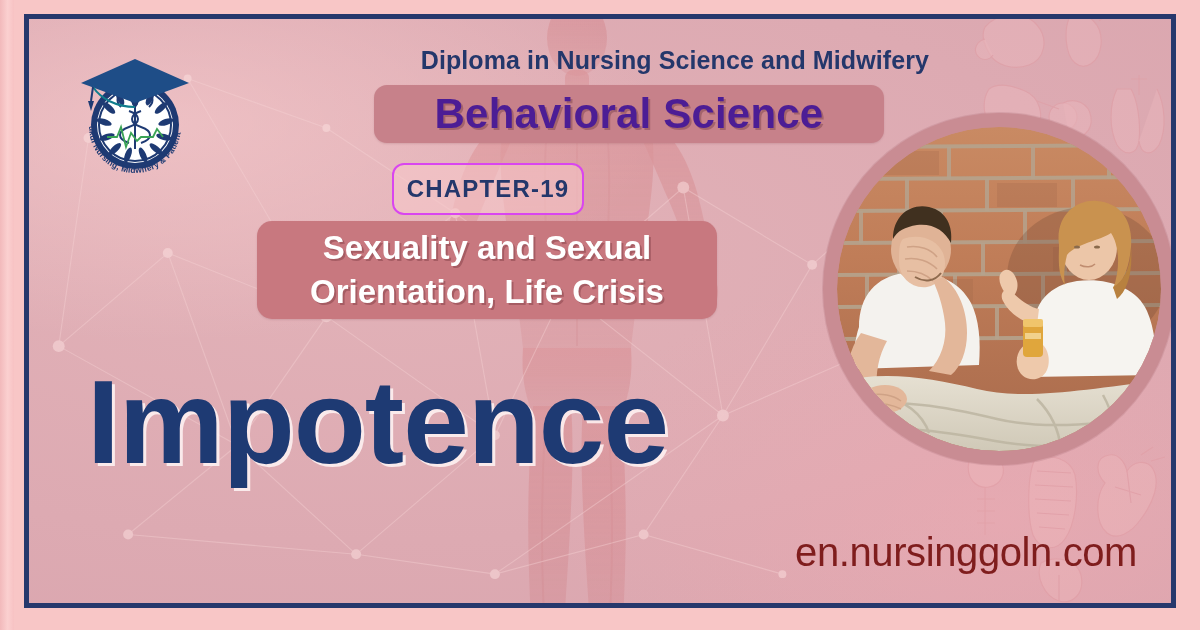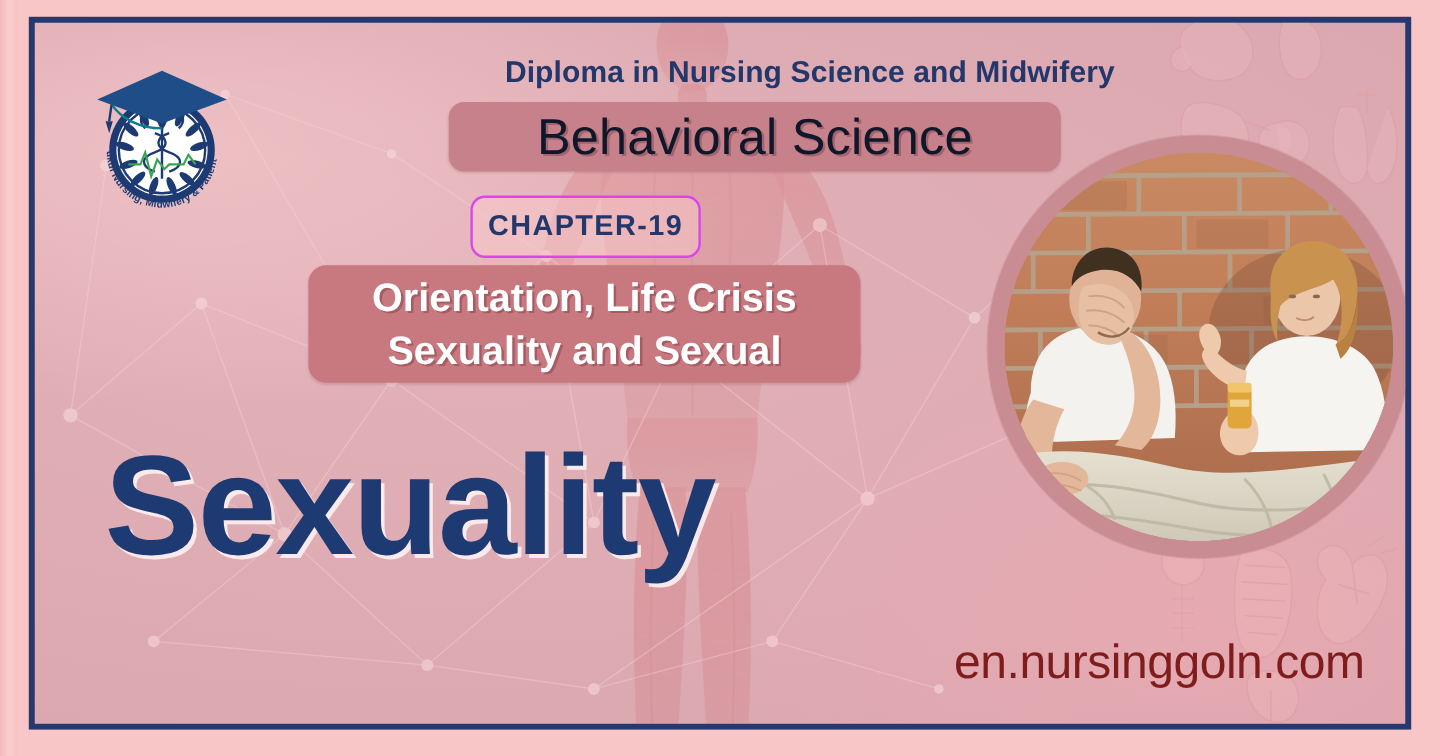--- a/index.html
+++ b/index.html
@@ -81,21 +81,21 @@
     background:#c7818a;
     border-radius:13px;
     display:flex;align-items:center;justify-content:center;
     box-shadow:0 1px 2px rgba(120,60,70,.18);
   }
 
   .pill-main{
     left:345px;top:66px;width:510px;height:58px;
   }
   .pill-main span{
-    font-size:42px;font-weight:normal;color:#0f172a;
+    font-size:42px;font-weight:bold;color:#4c1d95;
     letter-spacing:.2px;white-space:nowrap;
     text-shadow:2px 2px 0 rgba(110,55,62,.40);
   }
 
   .chapter-badge{
     position:absolute;left:363px;top:144px;width:188px;height:48px;
     border:2px solid #d946ef;
     border-radius:12px;
     background:rgba(247,201,203,.55);
     display:flex;align-items:center;justify-content:center;
@@ -344,25 +344,25 @@
 
     <div class="pill pill-main">
       <span>Behavioral Science</span>
     </div>
 
     <div class="chapter-badge">
       <span>CHAPTER-19</span>
     </div>
 
     <div class="pill pill-sub">
+      <span>Sexuality and Sexual</span>
       <span>Orientation, Life Crisis</span>
-      <span>Sexuality and Sexual</span>
     </div>
 
-    <div class="headline">Sexuality</div>
+    <div class="headline">Impotence</div>
 
     <div class="website">en.nursinggoln.com</div>
 
     <div class="photo-ring">
       <div class="photo-inner">
         <svg class="photo-svg" viewBox="0 0 324 324">
           <defs>
             <clipPath id="circClip">
                 <circle cx="162" cy="162" r="162"></circle>
               </clipPath>

